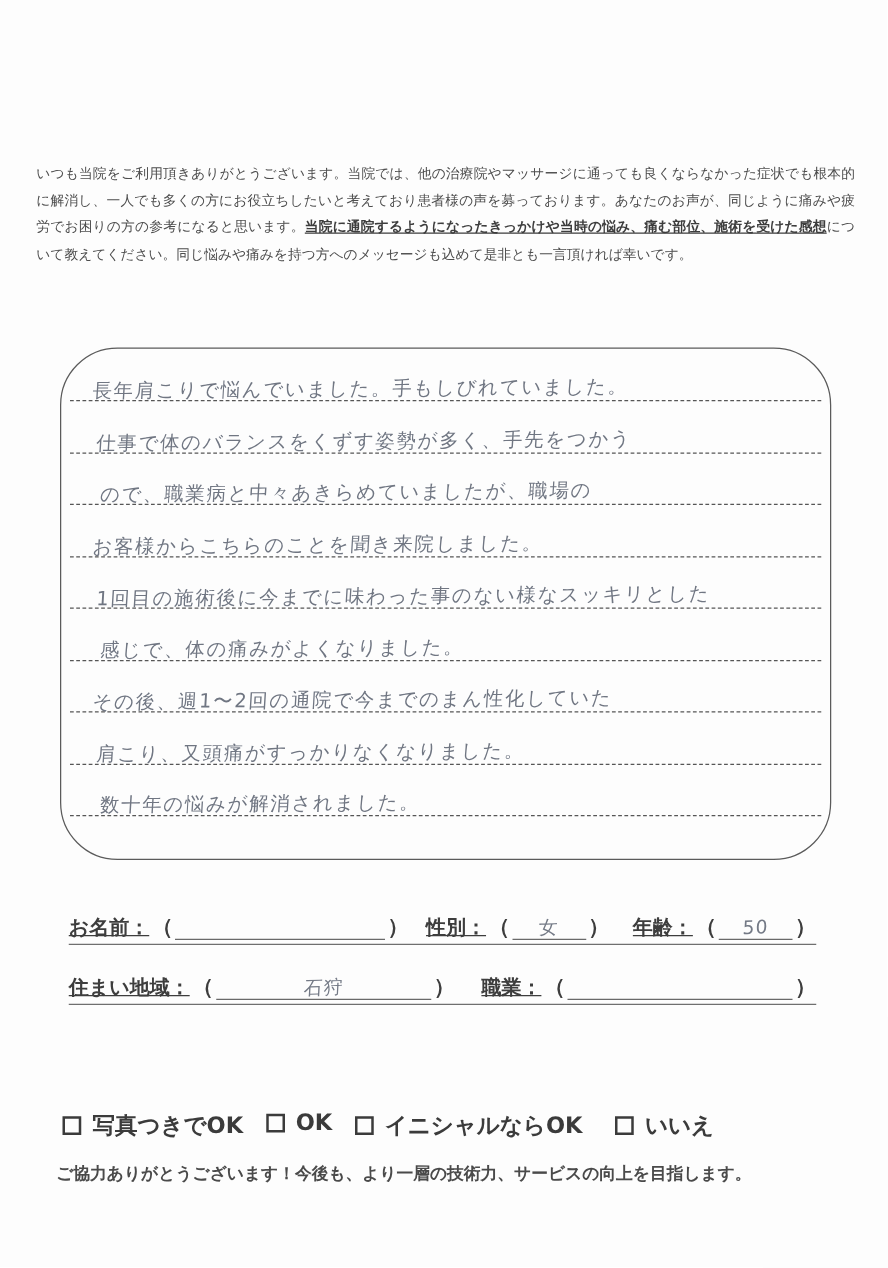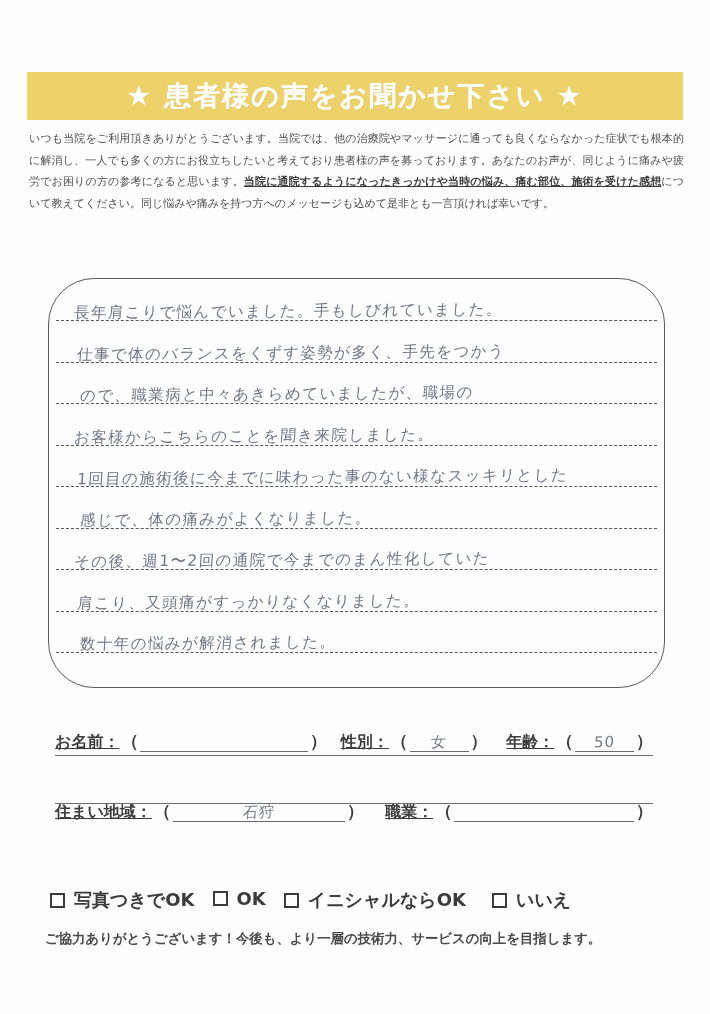--- a/index.html
+++ b/index.html
@@ -117,21 +117,21 @@
     left: 55px;
     width: 600px;
     height: 26px;
     display: flex;
     align-items: baseline;
     font-size: 16px;
     font-weight: bold;
     color: #3d3d3d;
   }
   .field-row.row1 { top: 730px; }
-  .field-row.row2 { top: 800px; }
+  .field-row.row2 { top: 778px; }
 
   .flabel {
     font-weight: bold;
     text-decoration: underline;
     white-space: nowrap;
     font-size: 16px;
   }
   .paren {
     font-weight: bold;
     font-size: 17px;
@@ -216,23 +216,20 @@
     font-size: 13.4px;
     font-weight: bold;
     color: #4a4a4a;
   }
 </style>
 </head>
 <body>
 
 <div class="page">
 
-  <div class="banner">
-    <div class="banner-title">★ 患者様の声をお聞かせ下さい ★</div>
-  </div>
 
   <div class="intro"><span>いつも当院をご利用頂きありがとうございます。当院では、他の治療院やマッサージに通っても良くならなかった症状でも根本的に解消し、一人でも多くの方にお役立ちしたいと考えており患者様の声を募っております。あなたのお声が、同じように痛みや疲労でお困りの方の参考になると思います。</span><b>当院に通院するようになったきっかけや当時の悩み、痛む部位、施術を受けた感想</b><span>について教えてください。同じ悩みや痛みを持つ方へのメッセージも込めて是非とも一言頂ければ幸いです。</span></div>
 
   <div class="write-box"></div>
 
   <div class="rule-layer" id="rule-layer">
       <div class="rule" style="top: 42px;"></div>
       <div class="rule" style="top: 83.5px;"></div>
       <div class="rule" style="top: 125px;"></div>
       <div class="rule" style="top: 166.5px;"></div>

